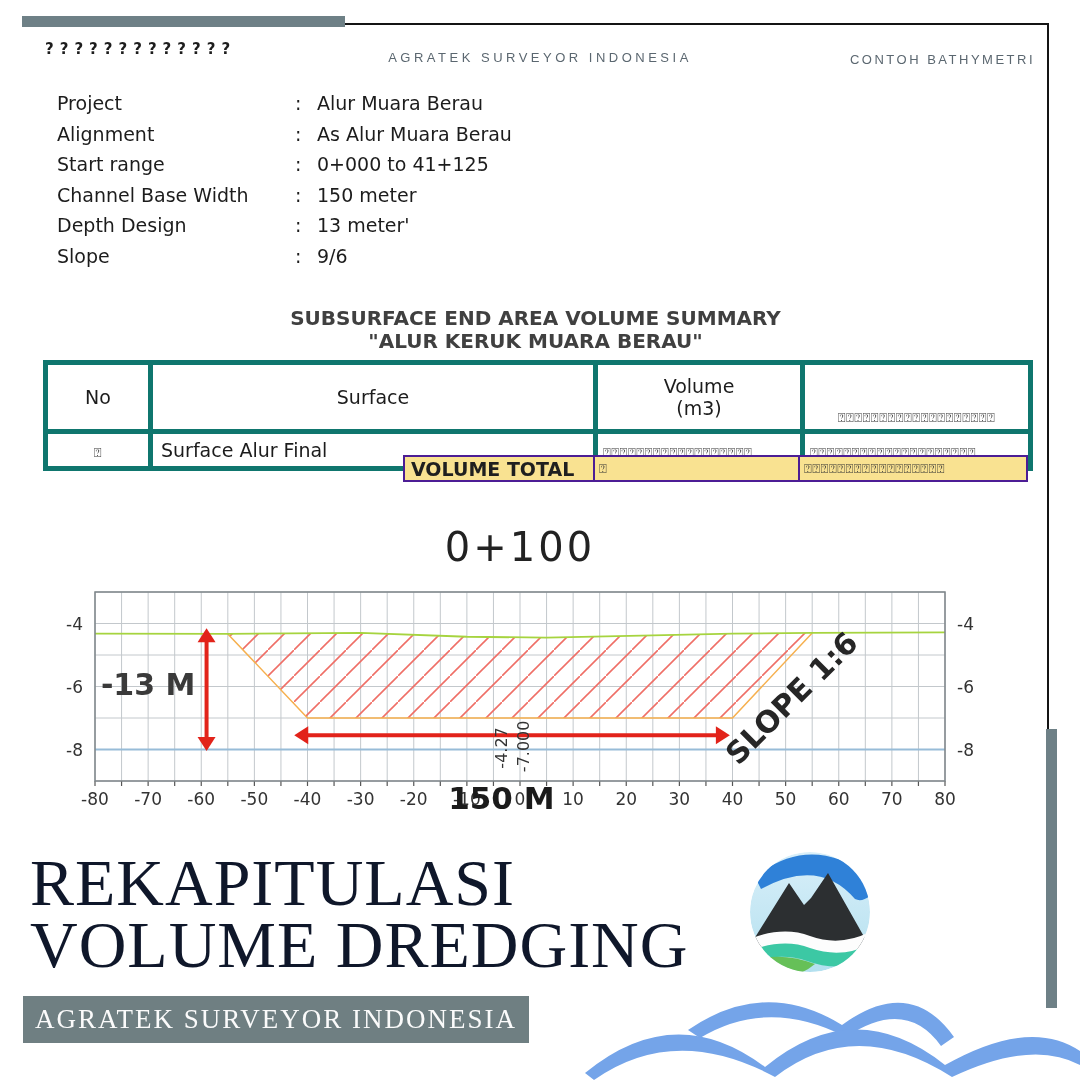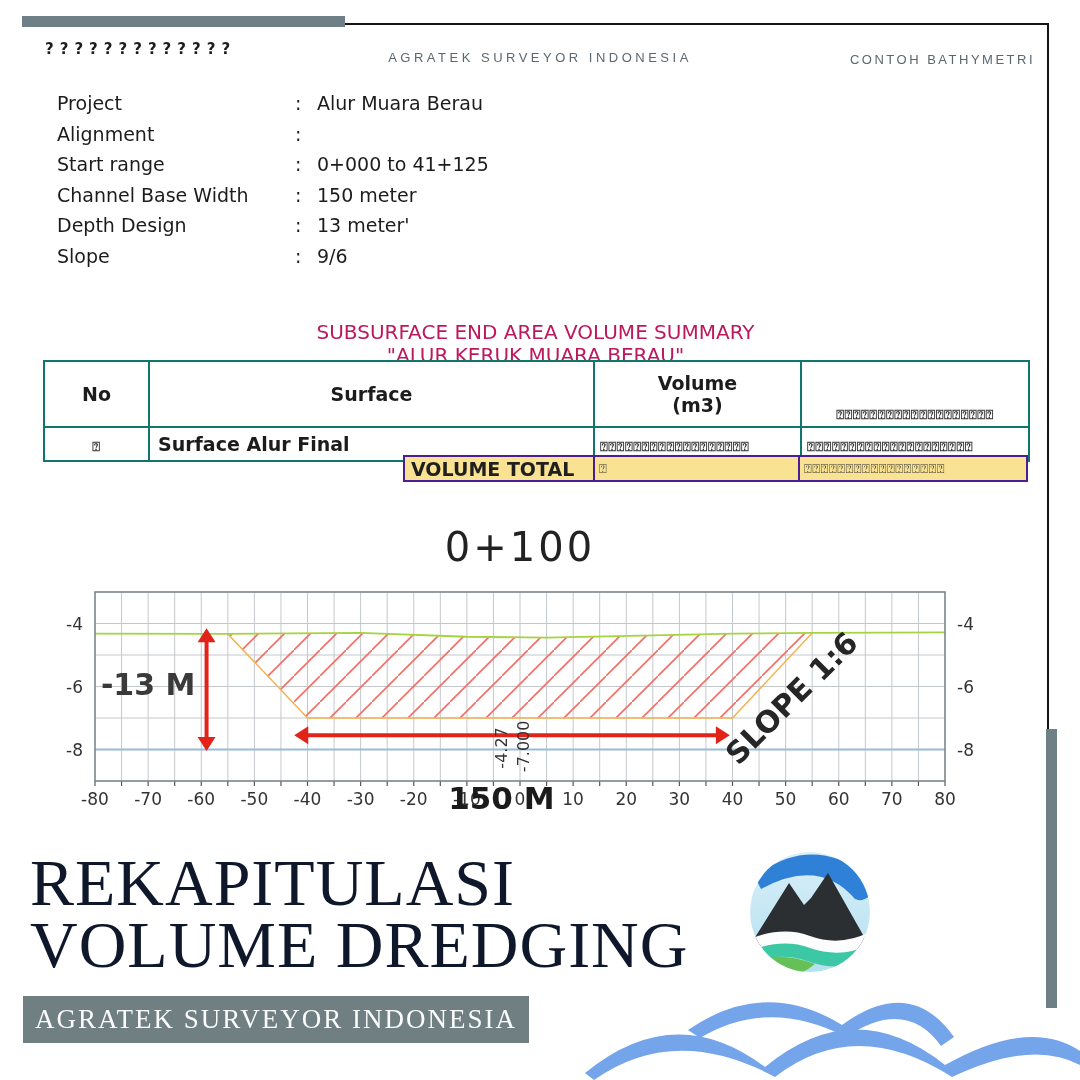--- a/index.html
+++ b/index.html
@@ -20,23 +20,23 @@
   .hdr-right{left:840px;top:52px;width:195px;text-align:right;font-size:13px;letter-spacing:2.5px;color:#5b6770;font-family:"Liberation Sans",sans-serif;}
 
   
   .project-info{left:45px;top:88px;width:560px;}
   .pi-row{display:flex;font-size:19px;line-height:30.6px;color:#1c1c1c;}
   .pi-label{width:238px;margin-left:12px;}
   .pi-colon{width:22px;}
   .pi-value{flex:1;}
 
   
-  .tbl-title{left:43px;top:307px;width:985px;text-align:center;font-size:20px;font-weight:400;line-height:23px;color:#be185d;margin-top:14px;}
+  .tbl-title{left:43px;top:307px;width:985px;text-align:center;font-size:20px;font-weight:700;line-height:23px;color:#404040;}
   .sum-table{left:43px;top:360px;width:985px;border-collapse:collapse;table-layout:fixed;}
-  .sum-table td{border:2px solid #0f766e;vertical-align:middle;font-size:19px;color:#1c1c1c;overflow:hidden;font-weight:bold;}
+  .sum-table td{border:5px solid #0f766e;vertical-align:middle;font-size:19px;color:#1c1c1c;overflow:hidden;}
   .sum-table .hdr-row td{height:60px;text-align:center;}
   .sum-table .data-row td{height:30px;}
   .vol-hdr{line-height:22px;}
   .tofu{font-size:13px;letter-spacing:0.5px;color:#333;white-space:nowrap;}
   .cell-pad{padding-left:8px;margin-top:8px;}
   .col4-hdr{vertical-align:bottom !important;padding-bottom:3px;}
   .total-row{left:403px;top:455px;width:625px;height:27px;display:flex;}
   .total-cell{border:2px solid #4c1d95;box-sizing:border-box;display:flex;align-items:center;}
   .tc-label{width:190px;font-weight:700;font-size:19px;padding-left:6px;border-right:none;}
   .tc-vol{width:207px;padding-left:4px;}
@@ -67,20 +67,21 @@
 
 <div class="abs project-info" id="project-info">
     <div class="pi-row">
       <div class="pi-label">Project</div>
       <div class="pi-colon">:</div>
       <div class="pi-value">Alur Muara Berau</div>
     </div>
     <div class="pi-row">
       <div class="pi-label">Alignment</div>
       <div class="pi-colon">:</div>
+      <div class="pi-value">As Alur Muara Berau</div>
     </div>
     <div class="pi-row">
       <div class="pi-label">Start range</div>
       <div class="pi-colon">:</div>
       <div class="pi-value">0+000 to 41+125</div>
     </div>
     <div class="pi-row">
       <div class="pi-label">Channel Base Width</div>
       <div class="pi-colon">:</div>
       <div class="pi-value">150 meter</div>

